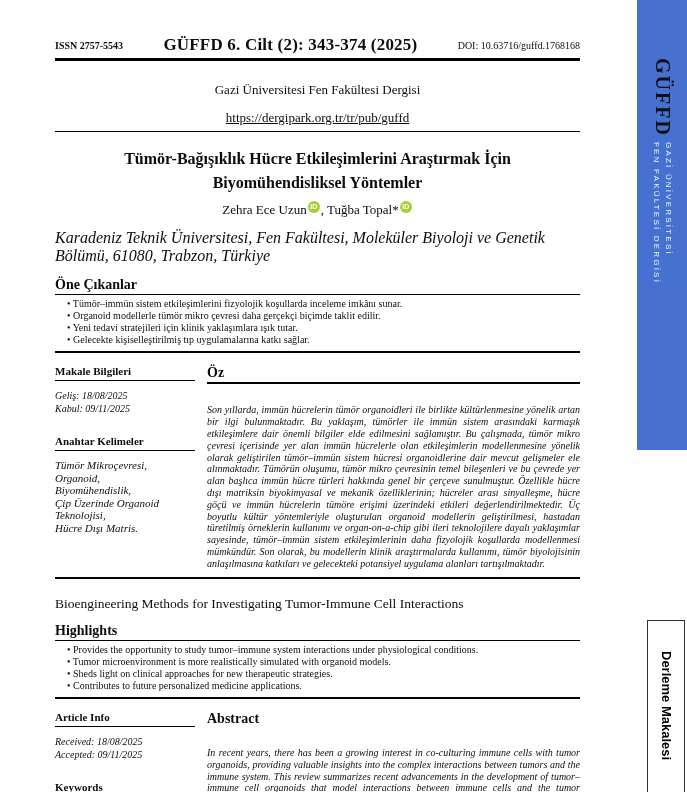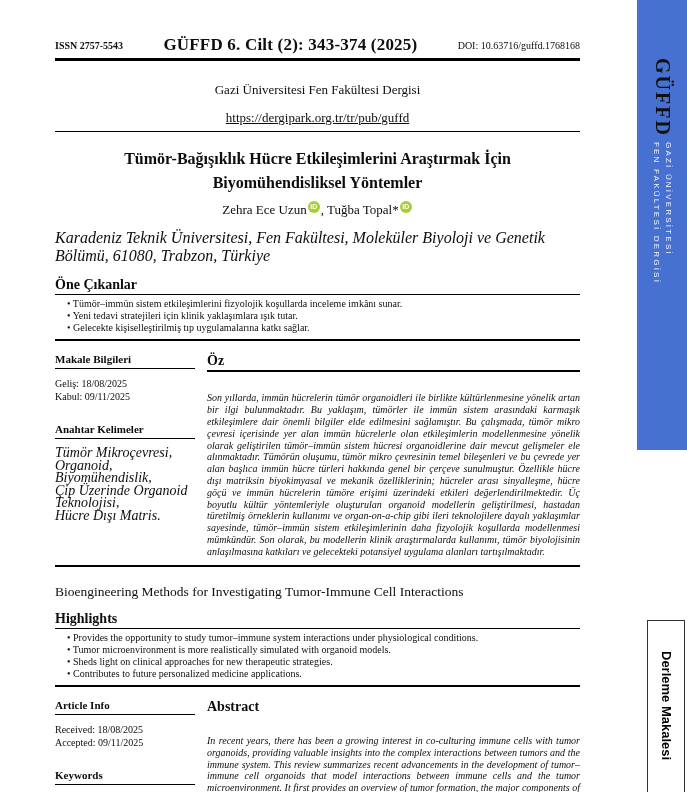--- a/index.html
+++ b/index.html
@@ -37,23 +37,23 @@
   .hl-section { margin-top:12px; border-bottom:2.5px solid #000; padding-bottom:3px; }
   .hl-section h2 { font-size:14px; line-height:15px; font-weight:bold; border-bottom:1.8px solid #000; padding-bottom:2px; }
   .hl-section ul { list-style:none; padding:3px 0 2px 12px; }
   .hl-section li { font-size:10px; line-height:12px; }
   .hl-section li::before { content:"• "; }
 
   
   .two-col { display:flex; gap:12px; margin-top:12px; }
   .side { width:140px; flex-shrink:0; }
   .side h3 { font-size:11px; font-weight:bold; border-bottom:1.5px solid #000; padding-bottom:3px; margin-bottom:8px; }
-  .side .dates { font-size:10px; line-height:13px; }
+  .side .dates { font-size:10px; font-style:italic; line-height:13px; }
   .side h3.second { margin-top:20px; }
-  .side .kw { font-size:14px; font-style:italic; line-height:12.5px; white-space:pre-line; }
+  .side .kw { font-size:11px; font-style:italic; line-height:12.5px; white-space:pre-line; }
   .main { flex:1; min-width:0; }
   .main h2 { font-size:14px; line-height:16px; font-weight:bold; }
   .main h2.underlined { border-bottom:2px solid #000; padding-bottom:1px; margin-bottom:12px; }
   .abs-text { font-size:10px; font-style:italic; line-height:11.8px; text-align:justify; margin-top:20px; }
 
   .title-en { font-size:13.5px; font-weight:normal; margin-top:17px; }
   .hl-section.en { margin-top:11px; }
 
   
   .banner { position:absolute; top:0; right:0; width:50px; height:450px; background:#4671d0; }
@@ -114,20 +114,21 @@
   <div class="authors">
     <span>Zehra Ece Uzun</span><span class="orcid">iD</span><span>, Tuğba Topal*</span><span class="orcid">iD</span>
   </div>
 
   <div class="affiliation">Karadeniz Teknik Üniversitesi, Fen Fakültesi, Moleküler Biyoloji ve Genetik Bölümü, 61080, Trabzon, Türkiye</div>
 
   <div class="hl-section">
     <h2>Öne Çıkanlar</h2>
     <ul>
       <li>Tümör–immün sistem etkileşimlerini fizyolojik koşullarda inceleme imkânı sunar.</li>
+      <li>Organoid modellerle tümör mikro çevresi daha gerçekçi biçimde taklit edilir.</li>
       <li>Yeni tedavi stratejileri için klinik yaklaşımlara ışık tutar.</li>
       <li>Gelecekte kişiselleştirilmiş tıp uygulamalarına katkı sağlar.</li>
     </ul>
   </div>
 
   <div class="two-col">
     <div class="side">
       <h3>Makale Bilgileri</h3>
       <p class="dates">Geliş: 18/08/2025</p>
       <p class="dates">Kabul: 09/11/2025</p>

